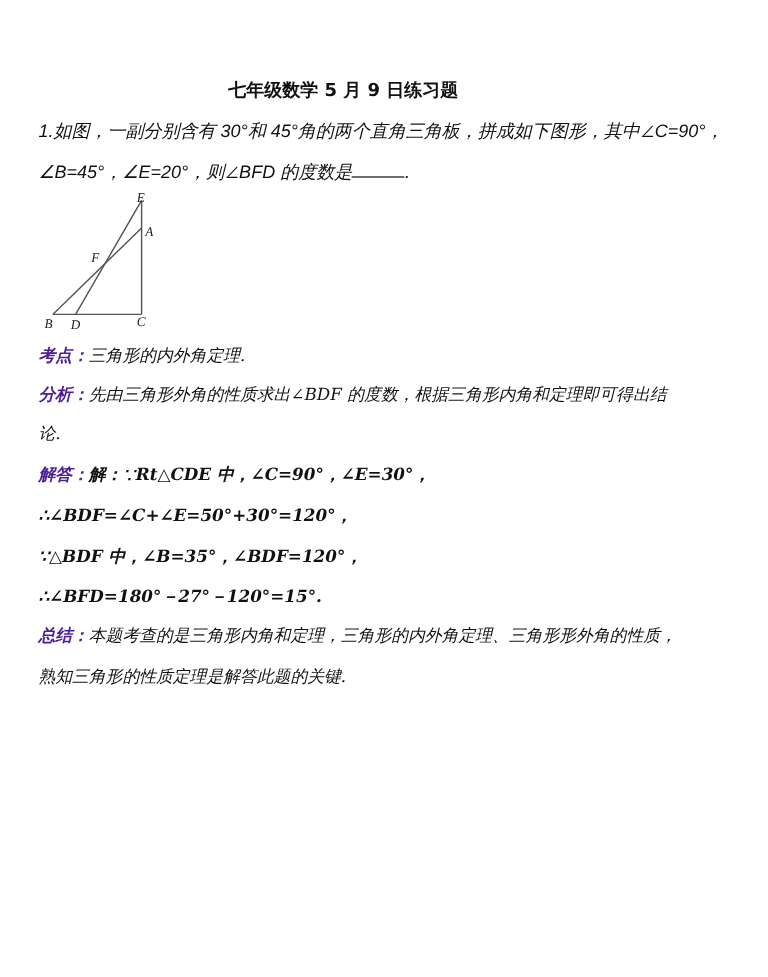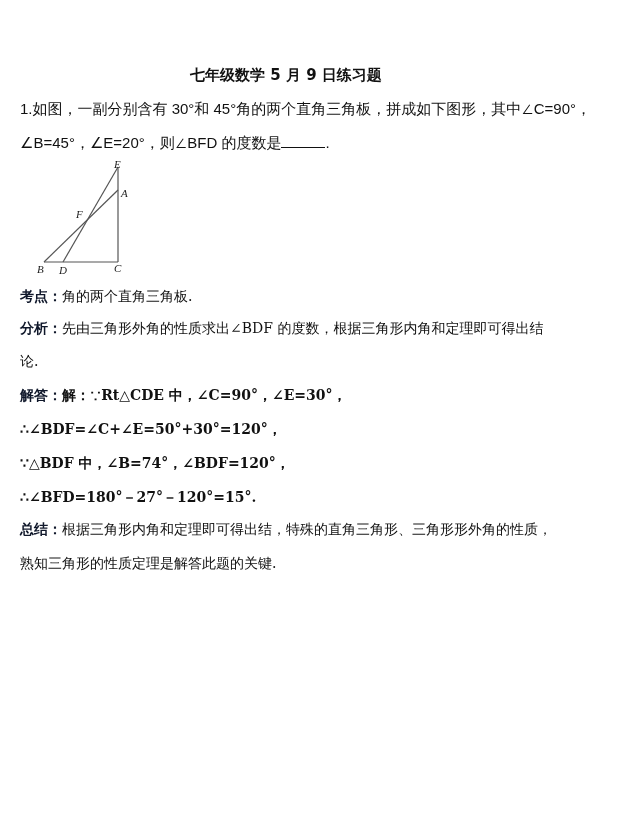--- a/index.html
+++ b/index.html
@@ -1,22 +1,22 @@
 <!DOCTYPE html>
 <html><head>
 <meta charset="utf-8">
 <style>
   html, body { margin:0; padding:0; background:#ffffff; }
   body { width:640px; height:814px; position:relative; overflow:hidden;
          font-family:"DejaVu Serif", serif; color:#111; }
   .title { position:absolute; top:66px; left:0; width:572px; text-align:center;
            font-family:"DejaVu Sans", sans-serif; font-weight:bold; font-size:15px; }
-  .line { position:absolute; left:20px; font-size:14px; white-space:nowrap; }
+  .line { position:absolute; left:32px; font-size:14px; white-space:nowrap;font-style:italic; }
   .q { font-family:"Liberation Sans", sans-serif; font-size:15px; }
-  .lbl { color:#0f172a; font-family:"DejaVu Sans", sans-serif; font-weight:bold; }
+  .lbl { color:#4c1d95; font-family:"DejaVu Sans", sans-serif; font-weight:bold; }
   .b { font-weight:bold;text-align:right; }
   .blank { display:inline-block; width:44px; border-bottom:1px solid #111; height:12px; vertical-align:baseline; }
   svg text { font-family:"Liberation Serif", serif; font-style:italic; font-size:11px; fill:#222; }
 </style>
 </head>
 <body>
 
 <div class="title">七年级数学 5 月 9 日练习题</div>
 
 <div class="line q" style="top:100px">1.如图，一副分别含有 30°和 45°角的两个直角三角板，拼成如下图形，其中∠C=90°，</div>
@@ -31,31 +31,31 @@
   <line x1="63" y1="262" x2="118" y2="167" stroke="#555" stroke-width="1.2"></line>
   <text x="114" y="168">E</text>
   <text x="121" y="197">A</text>
   <text x="76" y="218">F</text>
   <text x="37" y="273">B</text>
   <text x="59" y="274">D</text>
   <text x="114" y="272">C</text>
 </svg>
 
 <div class="line" style="top:288px">
-  <span class="lbl">考点：</span><span>角的两个直角三角板.</span>
+  <span class="lbl">考点：</span><span>三角形的内外角定理.</span>
 </div>
 
 <div class="line" style="top:320px">
   <span class="lbl">分析：</span><span>先由三角形外角的性质求出∠BDF 的度数，根据三角形内角和定理即可得出结</span>
 </div>
 <div class="line" style="top:353px">论.</div>
 
 <div class="line" style="top:387px">
   <span class="lbl">解答：</span><span class="b">解：∵Rt△CDE 中，∠C=90°，∠E=30°，</span>
 </div>
 <div class="line b" style="top:421px">∴∠BDF=∠C+∠E=50°+30°=120°，</div>
-<div class="line b" style="top:455px">∵△BDF 中，∠B=74°，∠BDF=120°，</div>
+<div class="line b" style="top:455px">∵△BDF 中，∠B=35°，∠BDF=120°，</div>
 <div class="line b" style="top:489px">∴∠BFD=180°－27°－120°=15°.</div>
 
 <div class="line" style="top:521px">
-  <span class="lbl">总结：</span><span>根据三角形内角和定理即可得出结，特殊的直角三角形、三角形形外角的性质，</span>
+  <span class="lbl">总结：</span><span>本题考查的是三角形内角和定理，三角形的内外角定理、三角形形外角的性质，</span>
 </div>
 <div class="line" style="top:555px">熟知三角形的性质定理是解答此题的关键.</div>
 
 </body></html>

